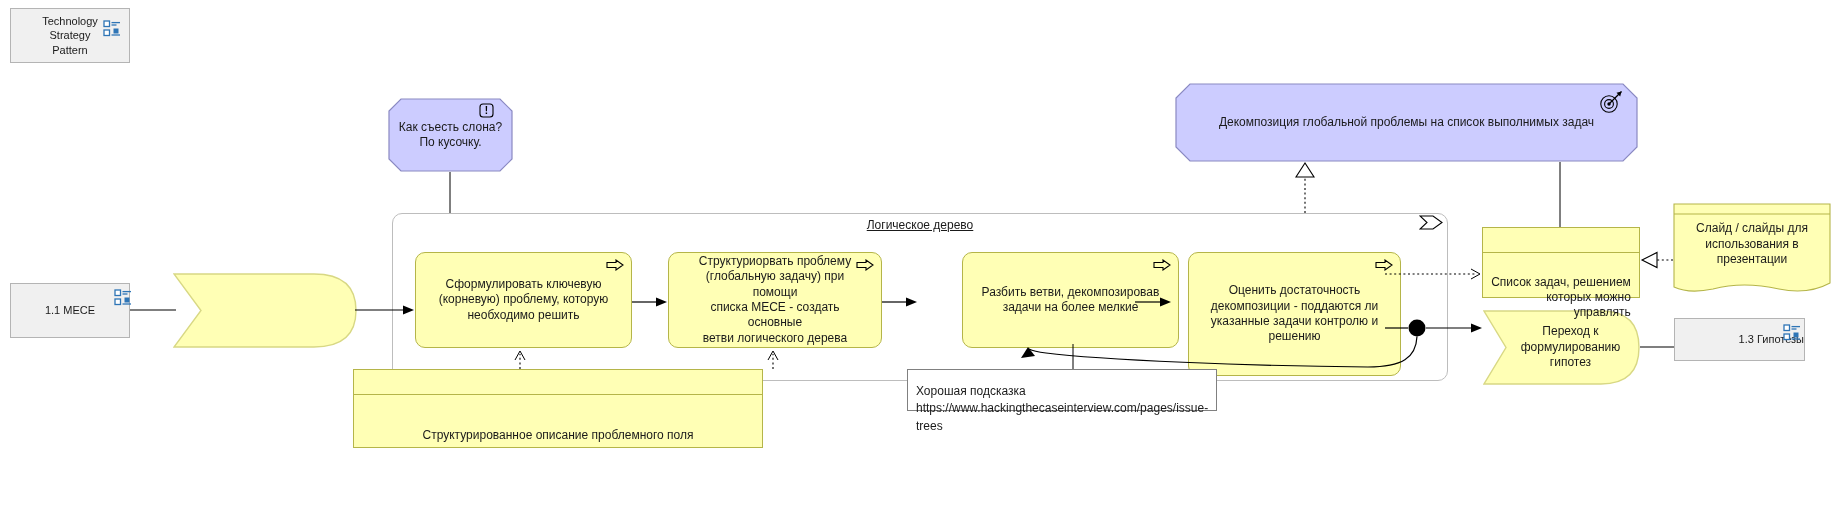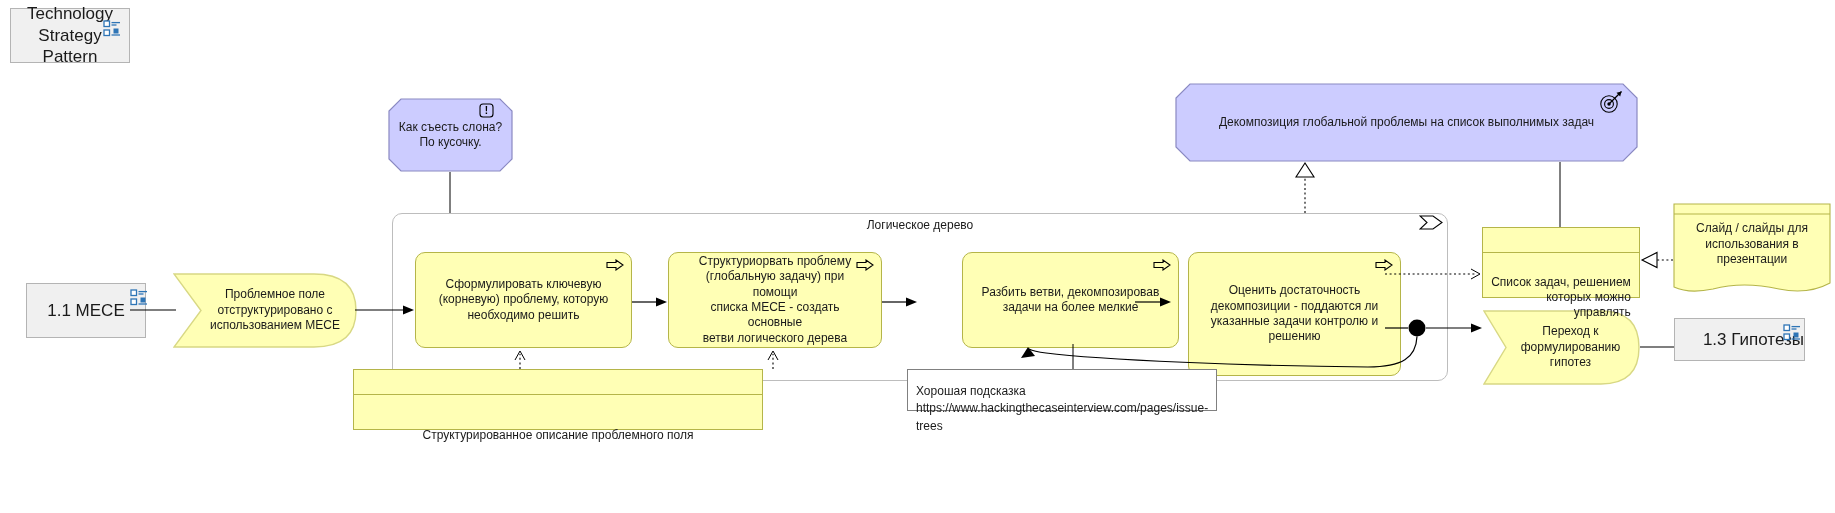--- a/index.html
+++ b/index.html
@@ -1,23 +1,23 @@
 <!DOCTYPE html>
 <html style="--yellow-fill: #ffffb5; --yellow-stroke: #b5b549; --flag-stroke: #d8d884; --purple-fill: #ccccff; --purple-stroke: #8a89c2; --gray-fill: #f0f0f0; --gray-stroke: #b4b4b4; --icon-blue: #2e75b6; --container-stroke: #bdbdbd; --note-stroke: #808080; --text: #1a1a1a; --line: #000000;"><head>
 <meta charset="utf-8">
 <style>
   html,body{margin:0;padding:0;background:#fff;}
   .canvas{position:relative;width:1835px;height:513px;background:#ffffff;overflow:hidden;
           font-family:"Liberation Sans","DejaVu Sans",sans-serif;font-size:12px;color:var(--text);}
   .node{position:absolute;box-sizing:border-box;display:flex;align-items:center;justify-content:center;
         text-align:center;white-space:pre-line;line-height:1.28;}
-  .gray-box{background:var(--gray-fill);border:1px solid var(--gray-stroke);font-size:17px;}
+  .gray-box{background:var(--gray-fill);border:1px solid var(--gray-stroke);font-size:11px;}
   .step{background:var(--yellow-fill);border:1px solid var(--yellow-stroke);border-radius:10px;padding:2px 13px;text-align:center;}
   .group{border:1px solid var(--container-stroke);border-radius:10px;background:#ffffff;}
-  .group-title{position:absolute;left:0;right:0;top:4px;text-align:center;}
+  .group-title{position:absolute;left:0;right:0;top:4px;text-align:center;text-decoration:underline;}
   .shape-node svg.shape{position:absolute;left:0;top:0;width:100%;height:100%;}
   .shape-label{position:relative;z-index:2;}
   .band-box{background:var(--yellow-fill);border:1px solid var(--yellow-stroke);display:block;padding:0;}
   .band{height:9px;border-bottom:1px solid var(--yellow-stroke);}
   .band-text{display:flex;align-items:center;justify-content:center;text-align:right;white-space:pre-line;line-height:1.28;}
   .note-box{position:absolute;box-sizing:border-box;background:#ffffff;border:1px solid var(--note-stroke);
             padding:13px 8px;text-align:left;line-height:1.45;}
   .icon{position:absolute;z-index:3;}
   .overlay{position:absolute;left:0;top:0;z-index:4;pointer-events:none;}
   .fill-shape{fill:var(--yellow-fill);stroke:var(--flag-stroke);stroke-width:1.4;}
@@ -114,42 +114,39 @@
   <div class="node step" style="left:1188px;top:252px;width:213px;height:124px;">
     <span class="shape-label">Оценить достаточность
 декомпозиции - поддаются ли
 указанные задачи контролю и
 решению</span>
     <svg class="icon" style="right:7px;top:6px;left:auto;" width="18" height="12" viewBox="0 0 18 12">
       <polygon class="icon-stroke" points="1,3.5 10,3.5 10,1 17,6 10,11 10,8.5 1,8.5"></polygon>
     </svg>
   </div>
 
-  <div class="node gray-box" style="left:10px;top:283px;width:120px;height:55px;margin-left:16px;">
+  <div class="node gray-box" style="left:10px;top:283px;width:120px;height:55px;">
     <span class="shape-label">1.1 MECE</span>
     <svg class="icon" style="left:103px;top:5px;" width="19" height="17" viewBox="0 0 19 17">
       <rect class="blue-out" x="1" y="1" width="5.5" height="5.5"></rect>
       <line class="blue-line" x1="8.5" y1="2.6" x2="17" y2="2.6"></line>
       <line class="blue-line" x1="8.5" y1="5" x2="13.5" y2="5"></line>
       <rect class="blue-fill" x="10.5" y="8.5" width="5" height="5"></rect>
       <rect class="blue-out" x="1" y="10" width="5.5" height="5.5"></rect>
       <line class="blue-line" x1="8.5" y1="15" x2="17" y2="15"></line>
     </svg>
   </div>
 
   <div class="node shape-node" style="left:173px;top:273px;width:184px;height:75px;padding-left:20px;">
     <svg class="shape" viewBox="0 0 184 75" preserveAspectRatio="none">
       <path class="fill-shape" d="M1,1 L141,1 Q183,1 183,37.5 Q183,74 141,74 L1,74 L28,37.5 Z"></path>
     </svg>
-    <span class="shape-label">Проблемное поле
-отструктурировано с
-использованием MECE</span>
-  </div>
-
-  <div class="node band-box" style="left:353px;top:369px;width:410px;height:61px;z-index:2;">
+  </div>
+
+  <div class="node band-box" style="left:353px;top:369px;width:410px;height:79px;z-index:2;">
     <div class="band"></div>
     <div class="band-text" style="height:50px;">Структурированное описание проблемного поля</div>
   </div>
 
   <div class="note-box" style="left:907px;top:369px;width:310px;height:42px;z-index:2;">
     <div>Хорошая подсказка</div>
     <div>https://www.hackingthecaseinterview.com/pages/issue-trees</div>
   </div>
 
   <div class="node band-box" style="left:1482px;top:227px;width:158px;height:71px;z-index:2;">

